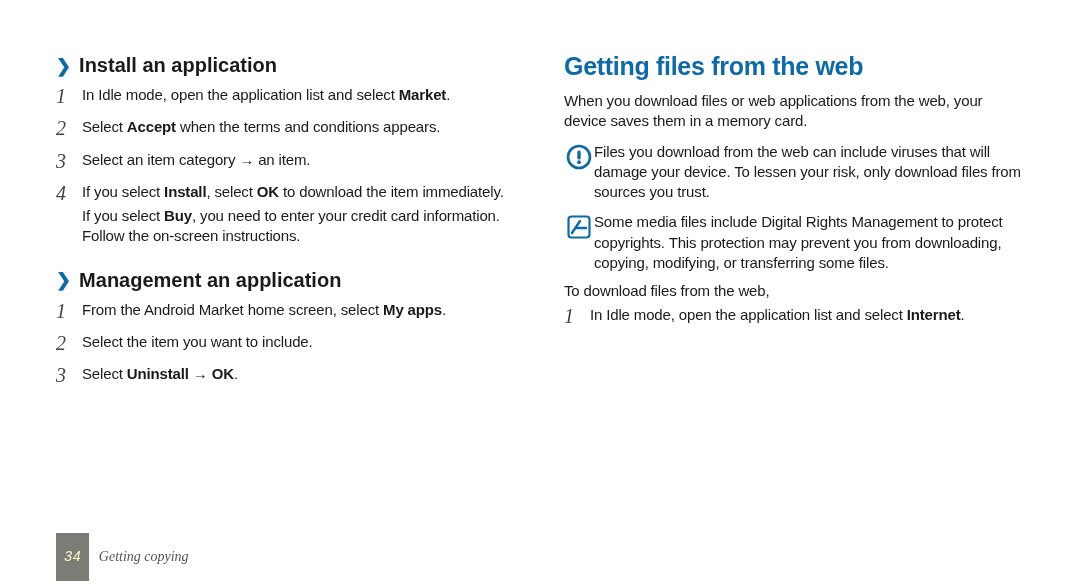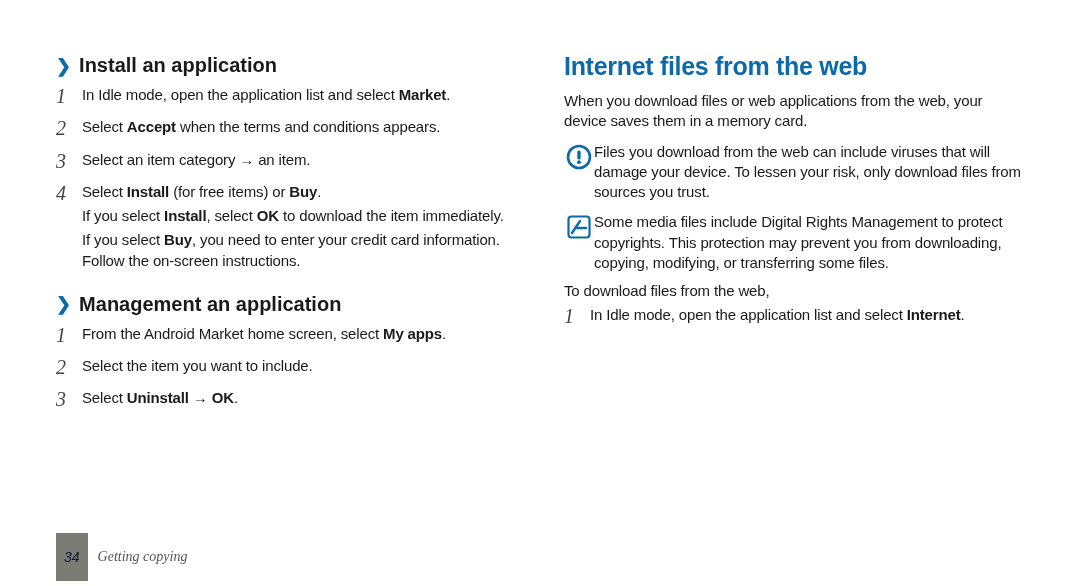--- a/index.html
+++ b/index.html
@@ -13,21 +13,21 @@
   .body-text { font-size: 15px; line-height: 1.35; letter-spacing: -0.15px; }
   .step-list { margin-top: 4px; }
   .step { display: flex; gap: 10px; font-size: 15px; line-height: 1.35; margin-bottom: 8px; letter-spacing: -0.15px; }
   .step .num { font-family: Georgia, "Times New Roman", serif; font-style: italic; font-size: 20px; color: #444; min-width: 16px; line-height: 1; padding-top: 1px; }
   .step .step-body p { margin-bottom: 4px; }
   b { font-weight: 700; }
   .note { display: flex; margin: 10px 0 8px 0; }
   .note .icon-box { flex: none; width: 30px; display:flex; align-items:flex-start; justify-content:center; padding-top:2px; }
   .note .note-text { font-size: 15px; line-height: 1.35; letter-spacing: -0.15px; }
   .footer { display:flex; align-items:center; gap:10px; padding: 10px 0 0 56px; height:40px; }
-  .pagebox { background:#7c7c77; color:#0f172a; font-style: italic; font-family: Liberation Sans, sans-serif; font-size: 14px; padding: 16px 8px; }
+  .pagebox { background:#7c7c77; color:#fef9c3; font-style: italic; font-family: Liberation Mono, monospace; font-size: 14px; padding: 16px 8px; }
   .section-name { font-style: italic; color:#555; font-family: Georgia, serif; font-size: 14px; }
   svg { display:block; }
 </style>
 </head>
 <body>
 
 <div class="page">
 
   <div class="col">
     <div class="subhead">
@@ -49,21 +49,20 @@
         </div>
         <div class="step">
           <div class="num">3</div>
           <div class="step-body">
             <p>Select an item category → an item.</p>
           </div>
         </div>
         <div class="step">
           <div class="num">4</div>
           <div class="step-body">
-            <p>Select <b>Install</b> (for free items) or <b>Buy</b>.</p>
             <p>If you select <b>Install</b>, select <b>OK</b> to download the item immediately.</p>
             <p>If you select <b>Buy</b>, you need to enter your credit card information. Follow the on-screen instructions.</p>
           </div>
         </div>
       </div>
 
     <div class="subhead subhead2">
       <span class="chev">❯</span>
       <span>Management an application</span>
     </div>
@@ -83,21 +82,21 @@
         <div class="step">
           <div class="num">3</div>
           <div class="step-body">
             <p>Select <b>Uninstall</b> → <b>OK</b>.</p>
           </div>
         </div>
       </div>
   </div>
 
   <div class="col">
-    <h2 class="title">Internet files from the web</h2>
+    <h2 class="title">Getting files from the web</h2>
     <p class="body-text">When you download files or web applications from the web, your device saves them in a memory card.</p>
 
     <div class="note">
       <div class="icon-box">
         <svg width="26" height="26" viewBox="0 0 26 26">
           <circle cx="13" cy="13" r="11" fill="none" stroke="#0d6aa8" stroke-width="2.6"></circle>
           <rect x="11.3" y="6.5" width="3.4" height="9" rx="1.5" fill="#0d6aa8"></rect>
           <circle cx="13" cy="18.2" r="1.9" fill="#0d6aa8"></circle>
         </svg>
       </div>

